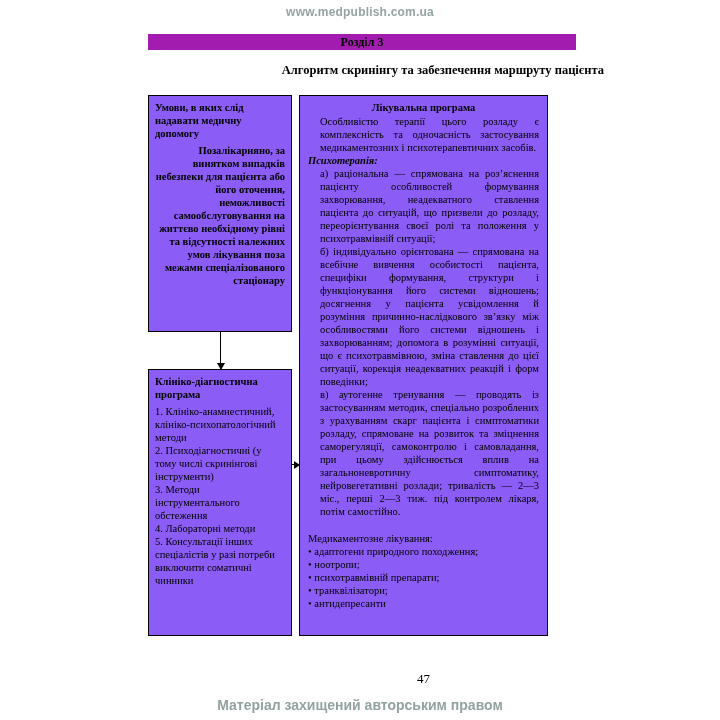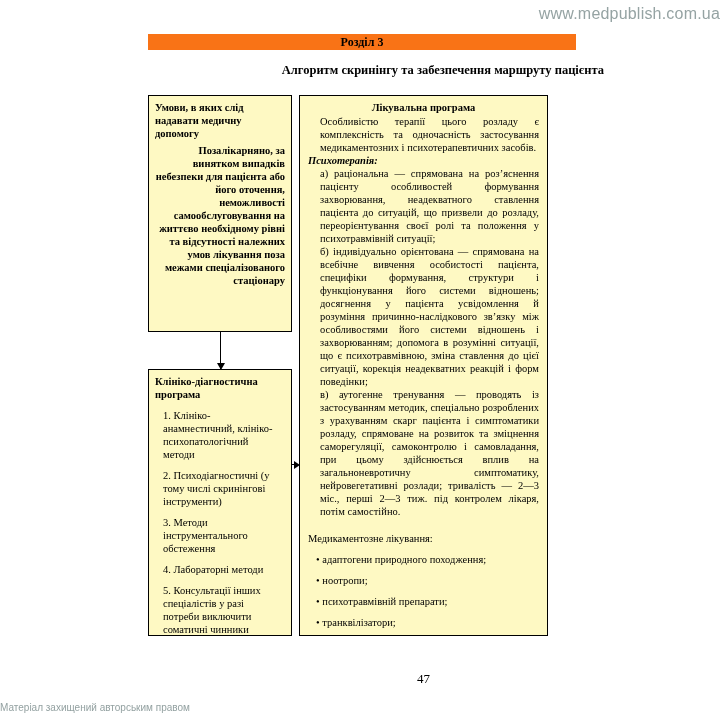--- a/index.html
+++ b/index.html
@@ -1,48 +1,48 @@
 <!DOCTYPE html>
 <html><head>
 <meta charset="utf-8">
 <style>
   * { margin:0; padding:0; box-sizing:border-box; }
   html,body { width:720px; height:720px; }
   body { background:#fff; font-family:"Liberation Serif", serif; color:#000; }
   .page { position:relative; width:720px; height:720px; background:#ffffff; overflow:hidden; }
 
   .site-url {
-    position:absolute; top:5px; left:0; right:0; text-align:right;
-    font-family:"Liberation Sans", sans-serif; font-weight:normal;
-    font-size:16px; color:#95a3a3; letter-spacing:.2px;
+    position:absolute; top:5px; left:0; right:0; text-align:center;
+    font-family:"Liberation Sans", sans-serif; font-weight:bold;
+    font-size:12px; color:#95a3a3; letter-spacing:.2px;
   }
 
   .chapter-band {
     position:absolute; left:148px; top:34px; width:428px; height:16px;
-    background:#f97316; display:flex; align-items:center; justify-content:center;
+    background:#a21caf; display:flex; align-items:center; justify-content:center;
   }
   .chapter-band span { font-weight:bold; font-size:12px; }
 
   .page-title {
     position:absolute; left:120px; top:63px; width:484px;
     text-align:right; font-weight:bold; font-size:12.5px;
   }
 
   .box {
-    position:absolute; border:1px solid #000; background:#fef9c3;
+    position:absolute; border:1px solid #000; background:#8b5cf6;
     font-size:10.5px; line-height:1.24; overflow:hidden;
   }
   .box-conditions { left:148px; top:95px; width:144px; height:237px; padding:5px 6px; }
   .box-diagnostic { left:148px; top:369px; width:144px; height:267px; padding:5px 6px; }
   .box-treatment  { left:299px; top:95px;  width:249px; height:541px; padding:5px 8px; }
 
   .box-title-left { font-weight:bold; margin-bottom:4px; }
   .box-title-center { font-weight:bold; text-align:center; margin-bottom:1px; }
   .box-body { text-align:right;font-weight:bold; }
-  .list-item { margin:8px; }
+  .list-item { margin:0; }
   .para { text-align:justify;margin-left:12px; }
   .label-bold-italic { font-weight:bold; font-style:italic; }
   .spacer { height:13px; }
 
   .arrow-down {
     position:absolute; left:220px; top:332px; width:1px; height:37px; background:#000;
   }
   .arrow-down::after {
     content:""; position:absolute; bottom:-1px; left:-3.5px; width:0; height:0;
     border-left:4px solid transparent; border-right:4px solid transparent;
@@ -57,23 +57,23 @@
     border-top:4px solid transparent; border-bottom:4px solid transparent;
     border-left:6px solid #000;
   }
 
   .page-number {
     position:absolute; top:671px; left:299px; width:249px;
     text-align:center; font-size:13px;
   }
 
   .copyright {
-    position:absolute; bottom:7px; left:0; right:0; 
-    font-family:"Liberation Sans", sans-serif; font-weight:normal;
-    font-size:10px; color:#93a1a1;
+    position:absolute; bottom:7px; left:0; right:0; text-align:center;
+    font-family:"Liberation Sans", sans-serif; font-weight:bold;
+    font-size:14px; color:#93a1a1;
   }
 </style>
 </head>
 <body>
 
 <div class="page">
 
   <div class="site-url">www.medpublish.com.ua</div>
 
   <div class="chapter-band">

